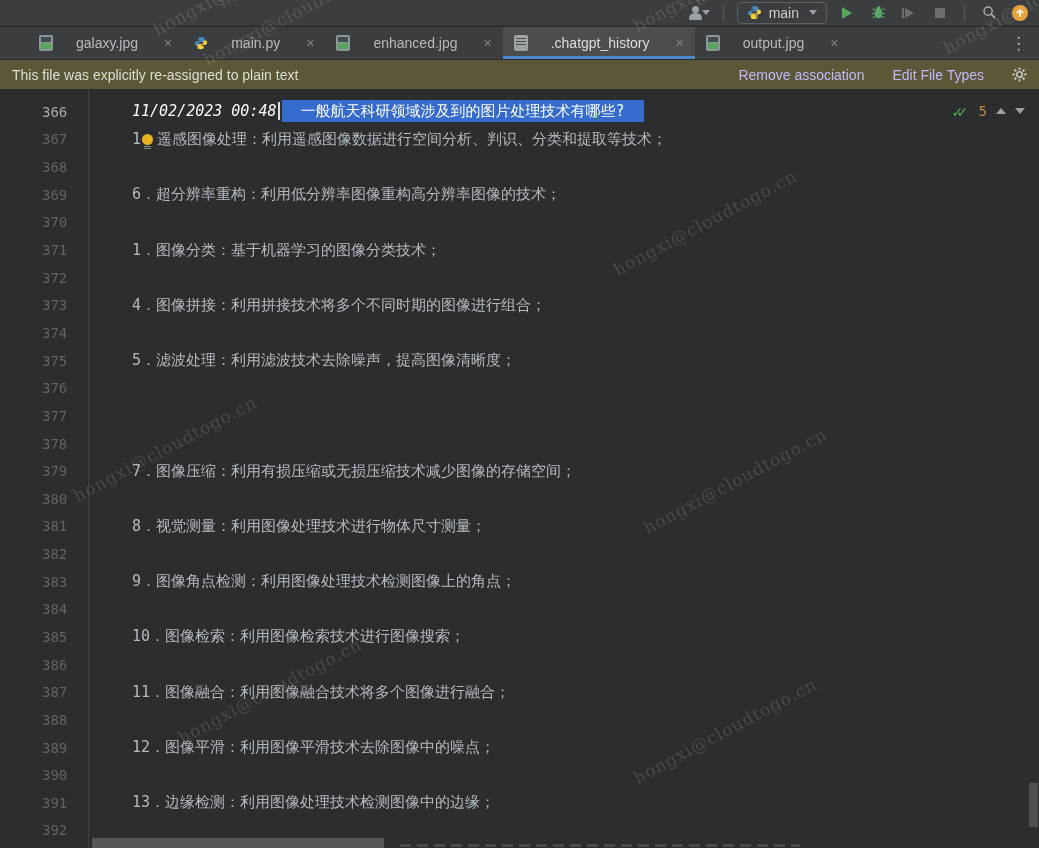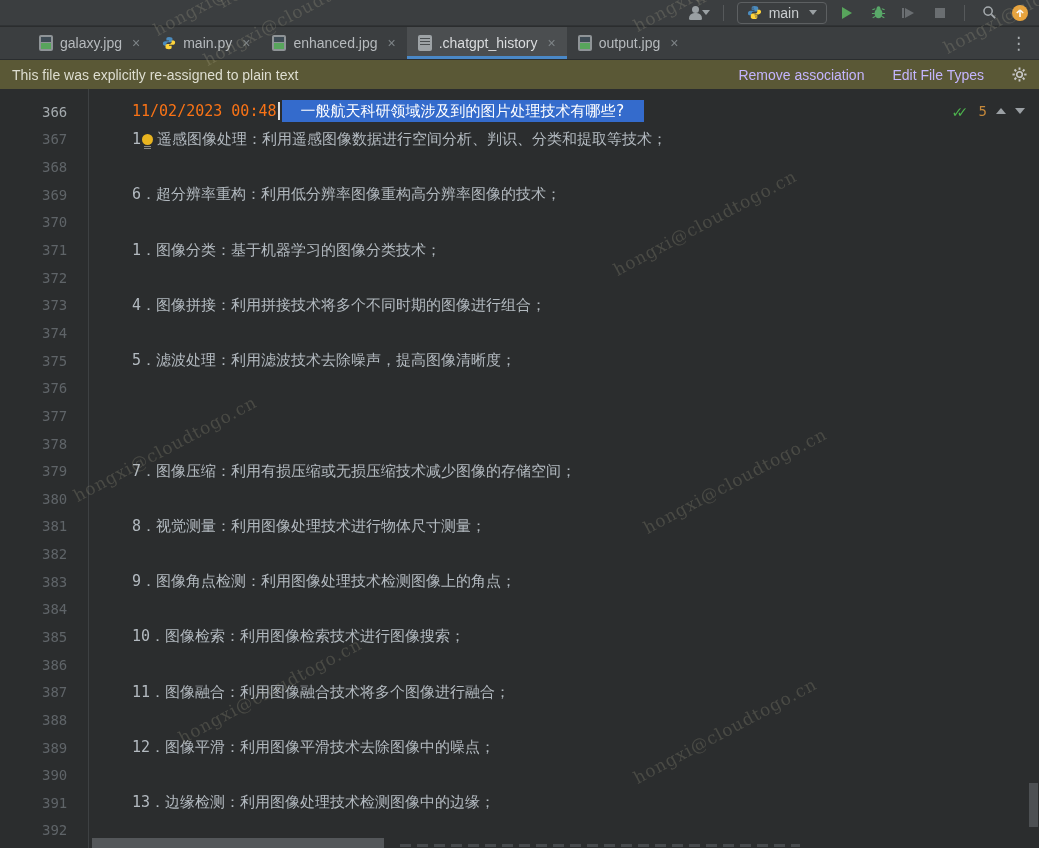--- a/index.html
+++ b/index.html
@@ -28,21 +28,21 @@
   .stop-ic{width:10px;height:10px;background:#6a6e71;}
   .cov-ic{width:0;height:0;border-top:5px solid transparent;border-bottom:5px solid transparent;border-left:9px solid #6a6e71;position:relative;}
   .cov-ic::after{content:"";position:absolute;left:-12px;top:-5px;width:2px;height:10px;background:#6a6e71;}
   .upd-ic{width:16px;height:16px;border-radius:50%;background:#e8a33c;display:flex;align-items:center;justify-content:center;}
   
   .tabbar{
     position:absolute;top:27px;left:0;right:0;height:33px;background:#3b3e40;
     border-bottom:1px solid #2a2d2f;display:flex;align-items:stretch;padding-left:28px;
     box-sizing:border-box;font-family:"Liberation Sans",sans-serif;
   }
-  .tab{display:flex;align-items:center;gap:7px;padding:0 11px;color:#b6babd;font-size:14px;position:relative;cursor:default;}
+  .tab{display:flex;align-items:center;gap:23px;padding:0 11px;color:#b6babd;font-size:14px;position:relative;cursor:default;}
   .tab.active{background:#4b4e50;color:#dadcde;}
   .tab.active::after{content:"";position:absolute;left:0;right:0;bottom:0;height:3px;background:#4a88c7;}
   .tab .close{color:#7e8487;font-size:14px;margin-left:3px;}
   .fic{width:14px;height:16px;position:relative;flex:0 0 14px;}
   .fic-img{background:#8f9497;border-radius:2px;}
   .fic-img::before{content:"";position:absolute;left:2px;top:2px;right:2px;height:5px;background:#3f4c55;}
   .fic-img::after{content:"";position:absolute;left:2px;bottom:2px;right:2px;height:6px;background:#58a55c;}
   .fic-txt{background:#9ea3a6;border-radius:2px;}
   .fic-txt::before{content:"";position:absolute;left:2px;top:3px;right:2px;height:8px;
      background:repeating-linear-gradient(#4a4e50 0 1px,transparent 1px 3px);}
@@ -56,21 +56,21 @@
   .banner .actions{margin-left:auto;display:flex;align-items:center;gap:28px;}
   .banner a{color:#c4b5fd;text-decoration:none;}
   
   .editor{position:absolute;top:89px;left:0;right:0;bottom:0;background:#2b2d2e;}
   .editor::before{content:"";position:absolute;left:88px;top:0;bottom:0;width:1px;background:#3e4143;}
   .lines{position:absolute;top:9px;left:0;right:0;}
   .line{display:flex;height:27.65px;align-items:center;font-size:15px;}
   .num{flex:0 0 88px;width:88px;box-sizing:border-box;padding-left:7px;color:#5f6468;font-size:14px;margin-left:35px;}
   .line.current .num{color:#a4aaae;}
   .content{padding-left:9px;color:#b3bac0;white-space:pre;}
-  .date{color:#f97316;}
+  .date{color:#ffffff;font-style:italic;}
   .caret{display:inline-block;width:2px;height:18px;background:#dadddf;vertical-align:-4px;margin:0 2px 0 1px;}
   .sel{background:#346bcc;color:#ffffff;padding:2px 19px;}
   .bulb{display:inline-block;width:11px;height:11px;border-radius:50%;background:#e9b41f;position:relative;margin:0 4px -1px 1px;}
   .bulb::after{content:"";position:absolute;left:2px;bottom:-4px;width:7px;height:3px;
      background:repeating-linear-gradient(#8a8a86 0 1px,transparent 1px 2px);}
   
   .inspections{position:absolute;top:14px;right:14px;display:flex;align-items:center;gap:9px;z-index:5;}
   .dblcheck{position:relative;width:18px;height:14px;}
   .dblcheck span{position:absolute;color:#4db24d;font-size:14px;font-weight:bold;font-family:"DejaVu Sans",sans-serif;}
   .dblcheck span:first-child{left:0;top:0;}

